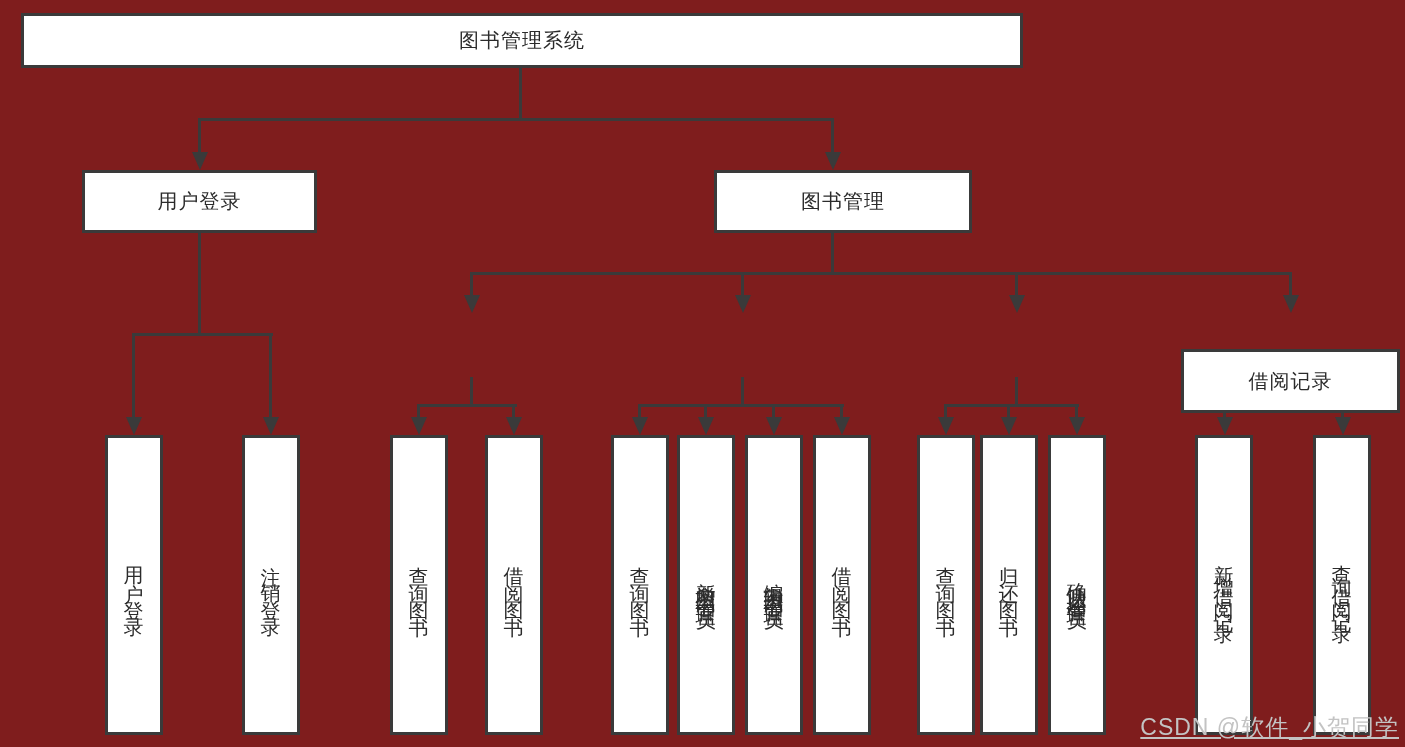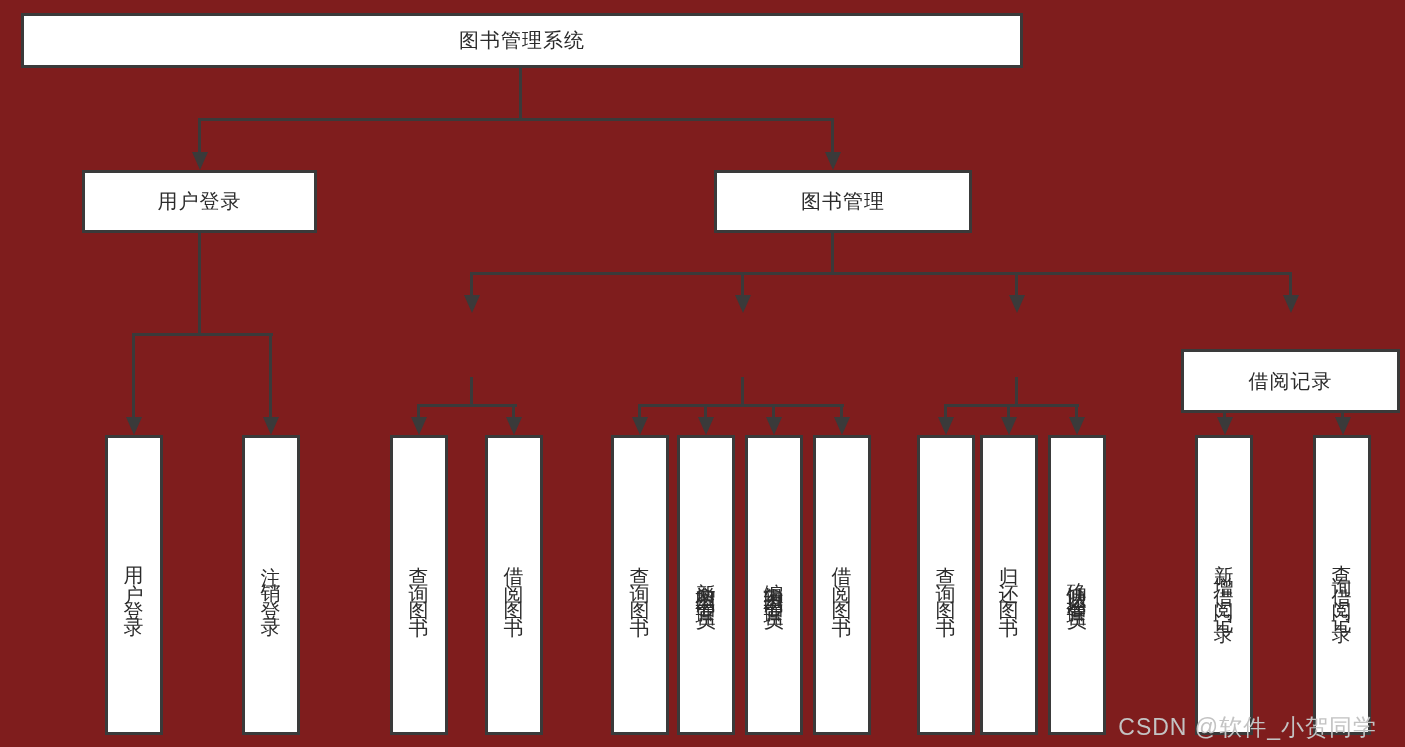--- a/index.html
+++ b/index.html
@@ -48,27 +48,28 @@
     position: absolute;
     width: 0;
     height: 0;
     border-left: 8px solid transparent;
     border-right: 8px solid transparent;
     border-top: 18px solid #3a3a3a;
     z-index: 1;
   }
   .watermark {
     position: absolute;
-    right: 28px;
+    right: 6px;
     bottom: 4px;
     font-size: 23px;
     color: #c3c3c3;
     letter-spacing: 1px;
     white-space: nowrap;
     z-index: 3;
+    text-decoration: underline;
   }
 </style>
 </head>
 <body>
 
 <div class="canvas">
 
   <div class="box" style="left:21px; top:13px; width:1002px; height:55px;">
     <span class="hlabel">图书管理系统</span>
   </div>

